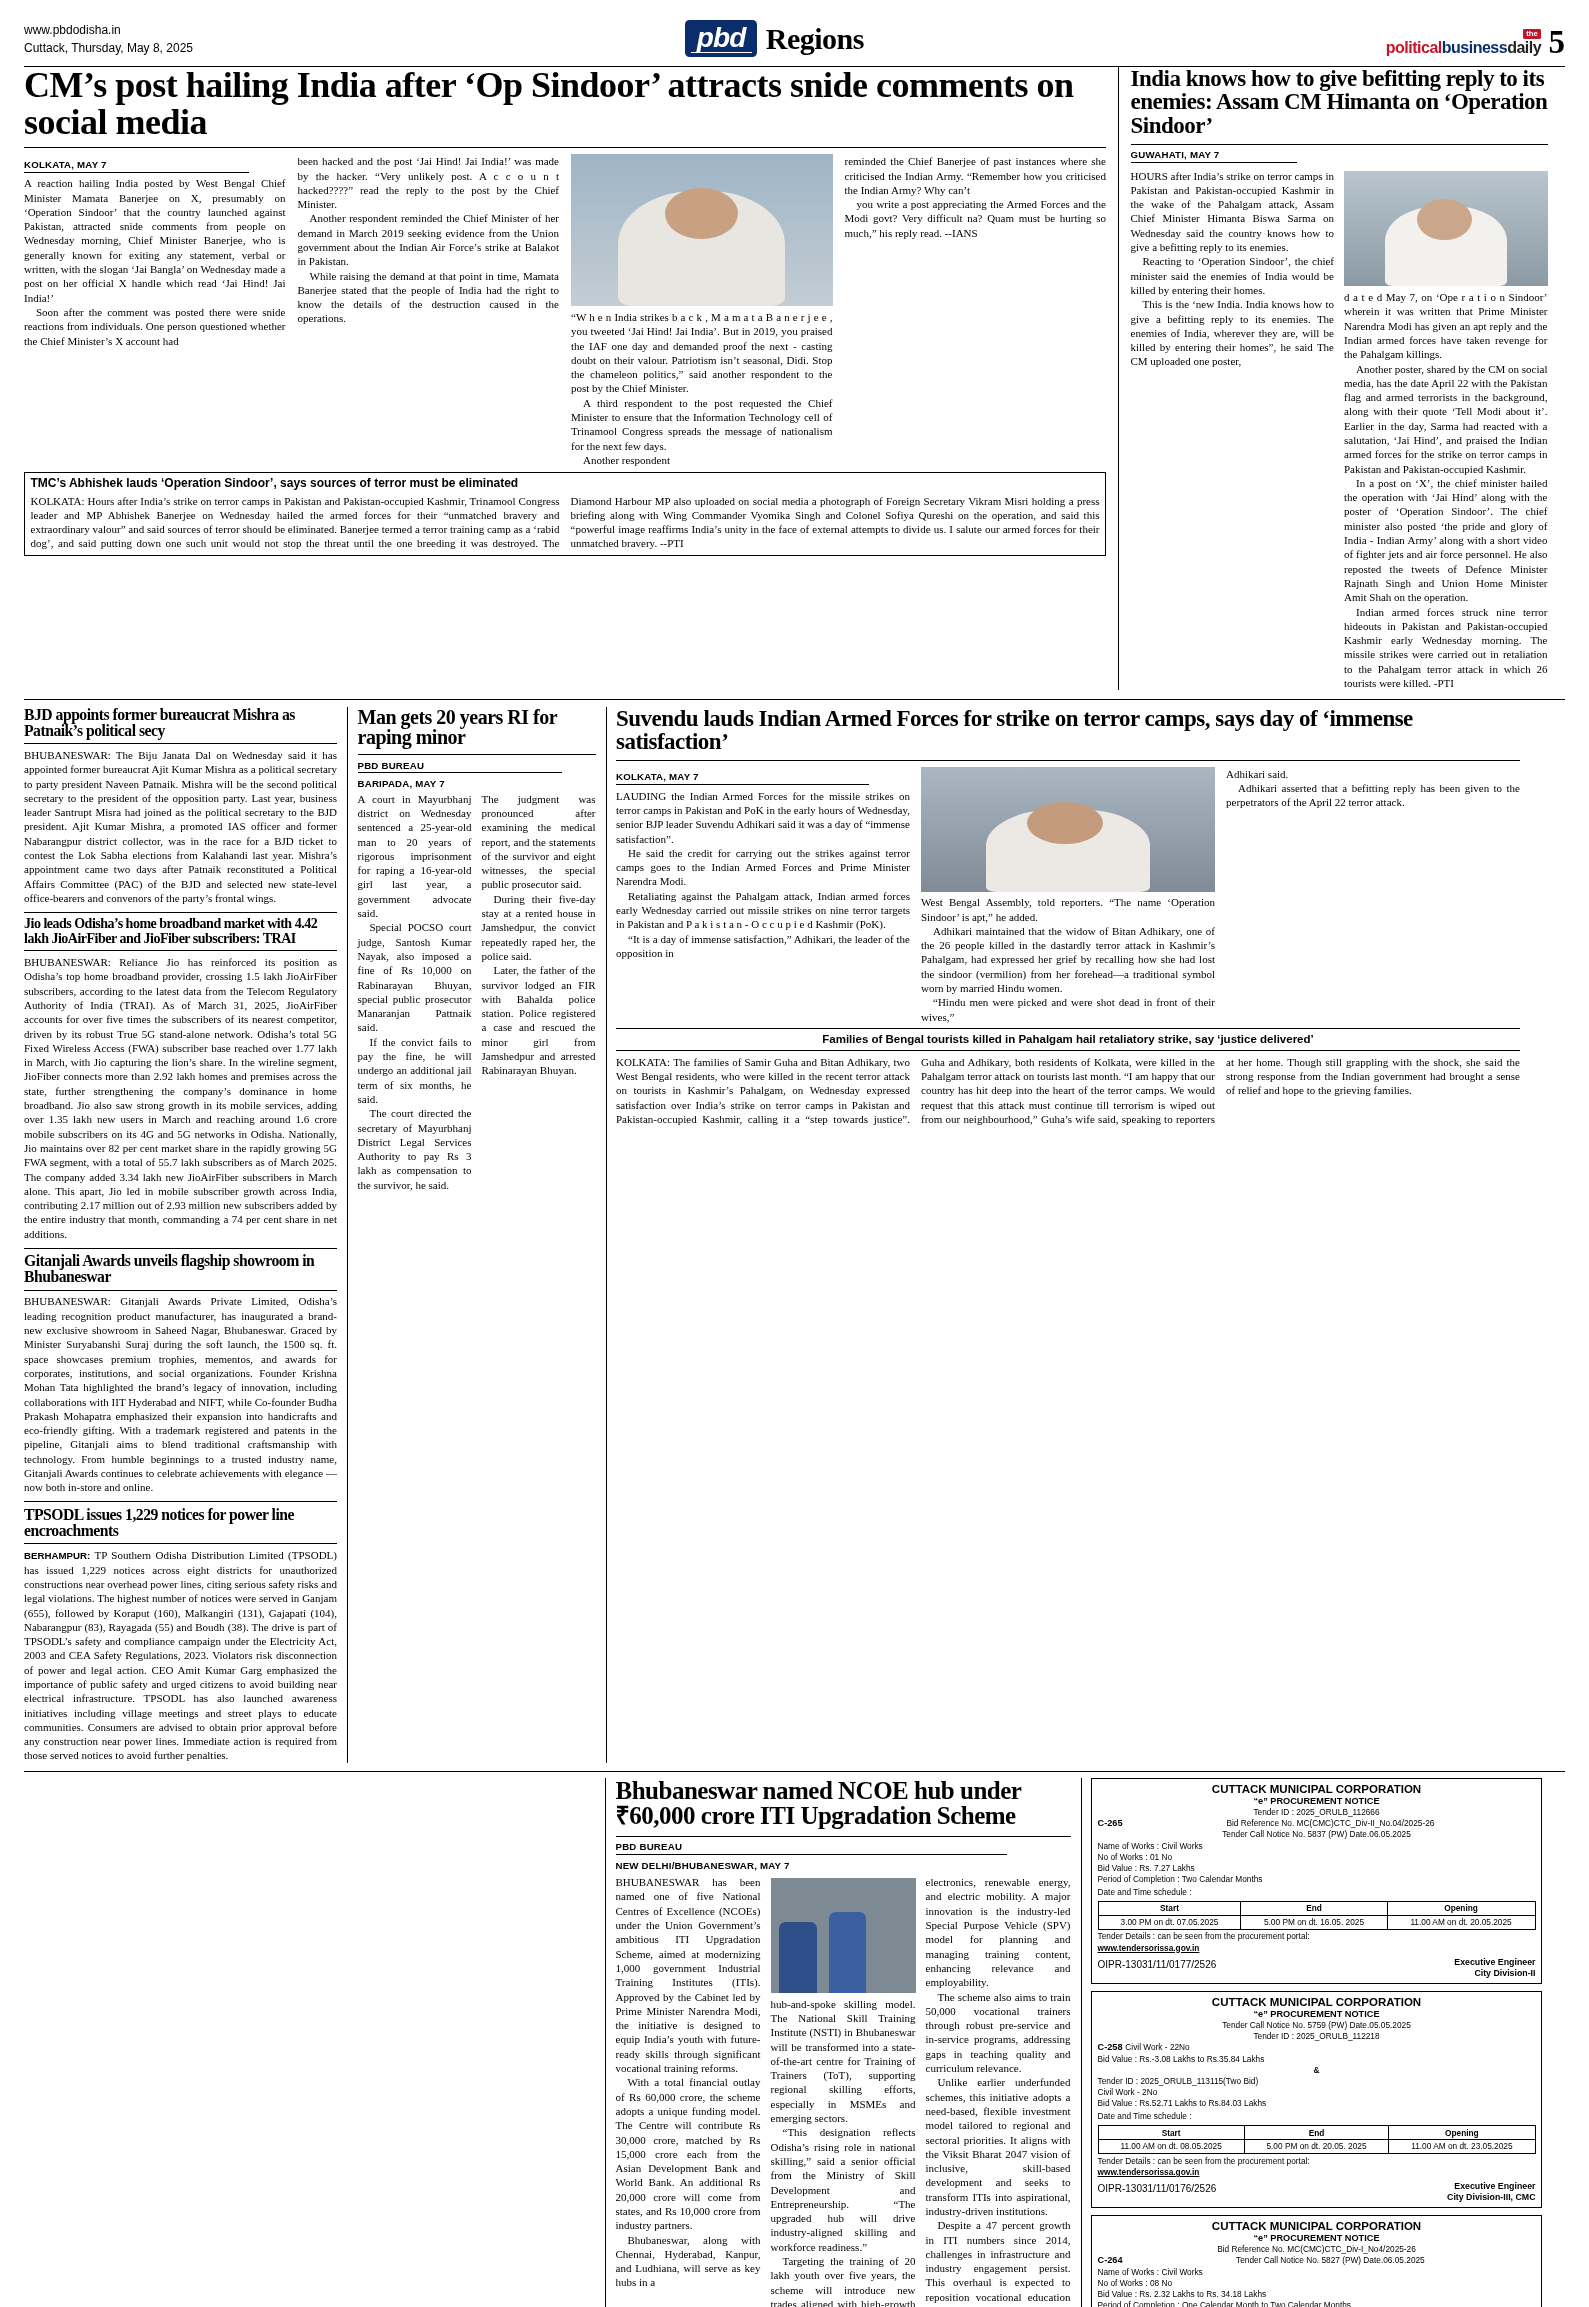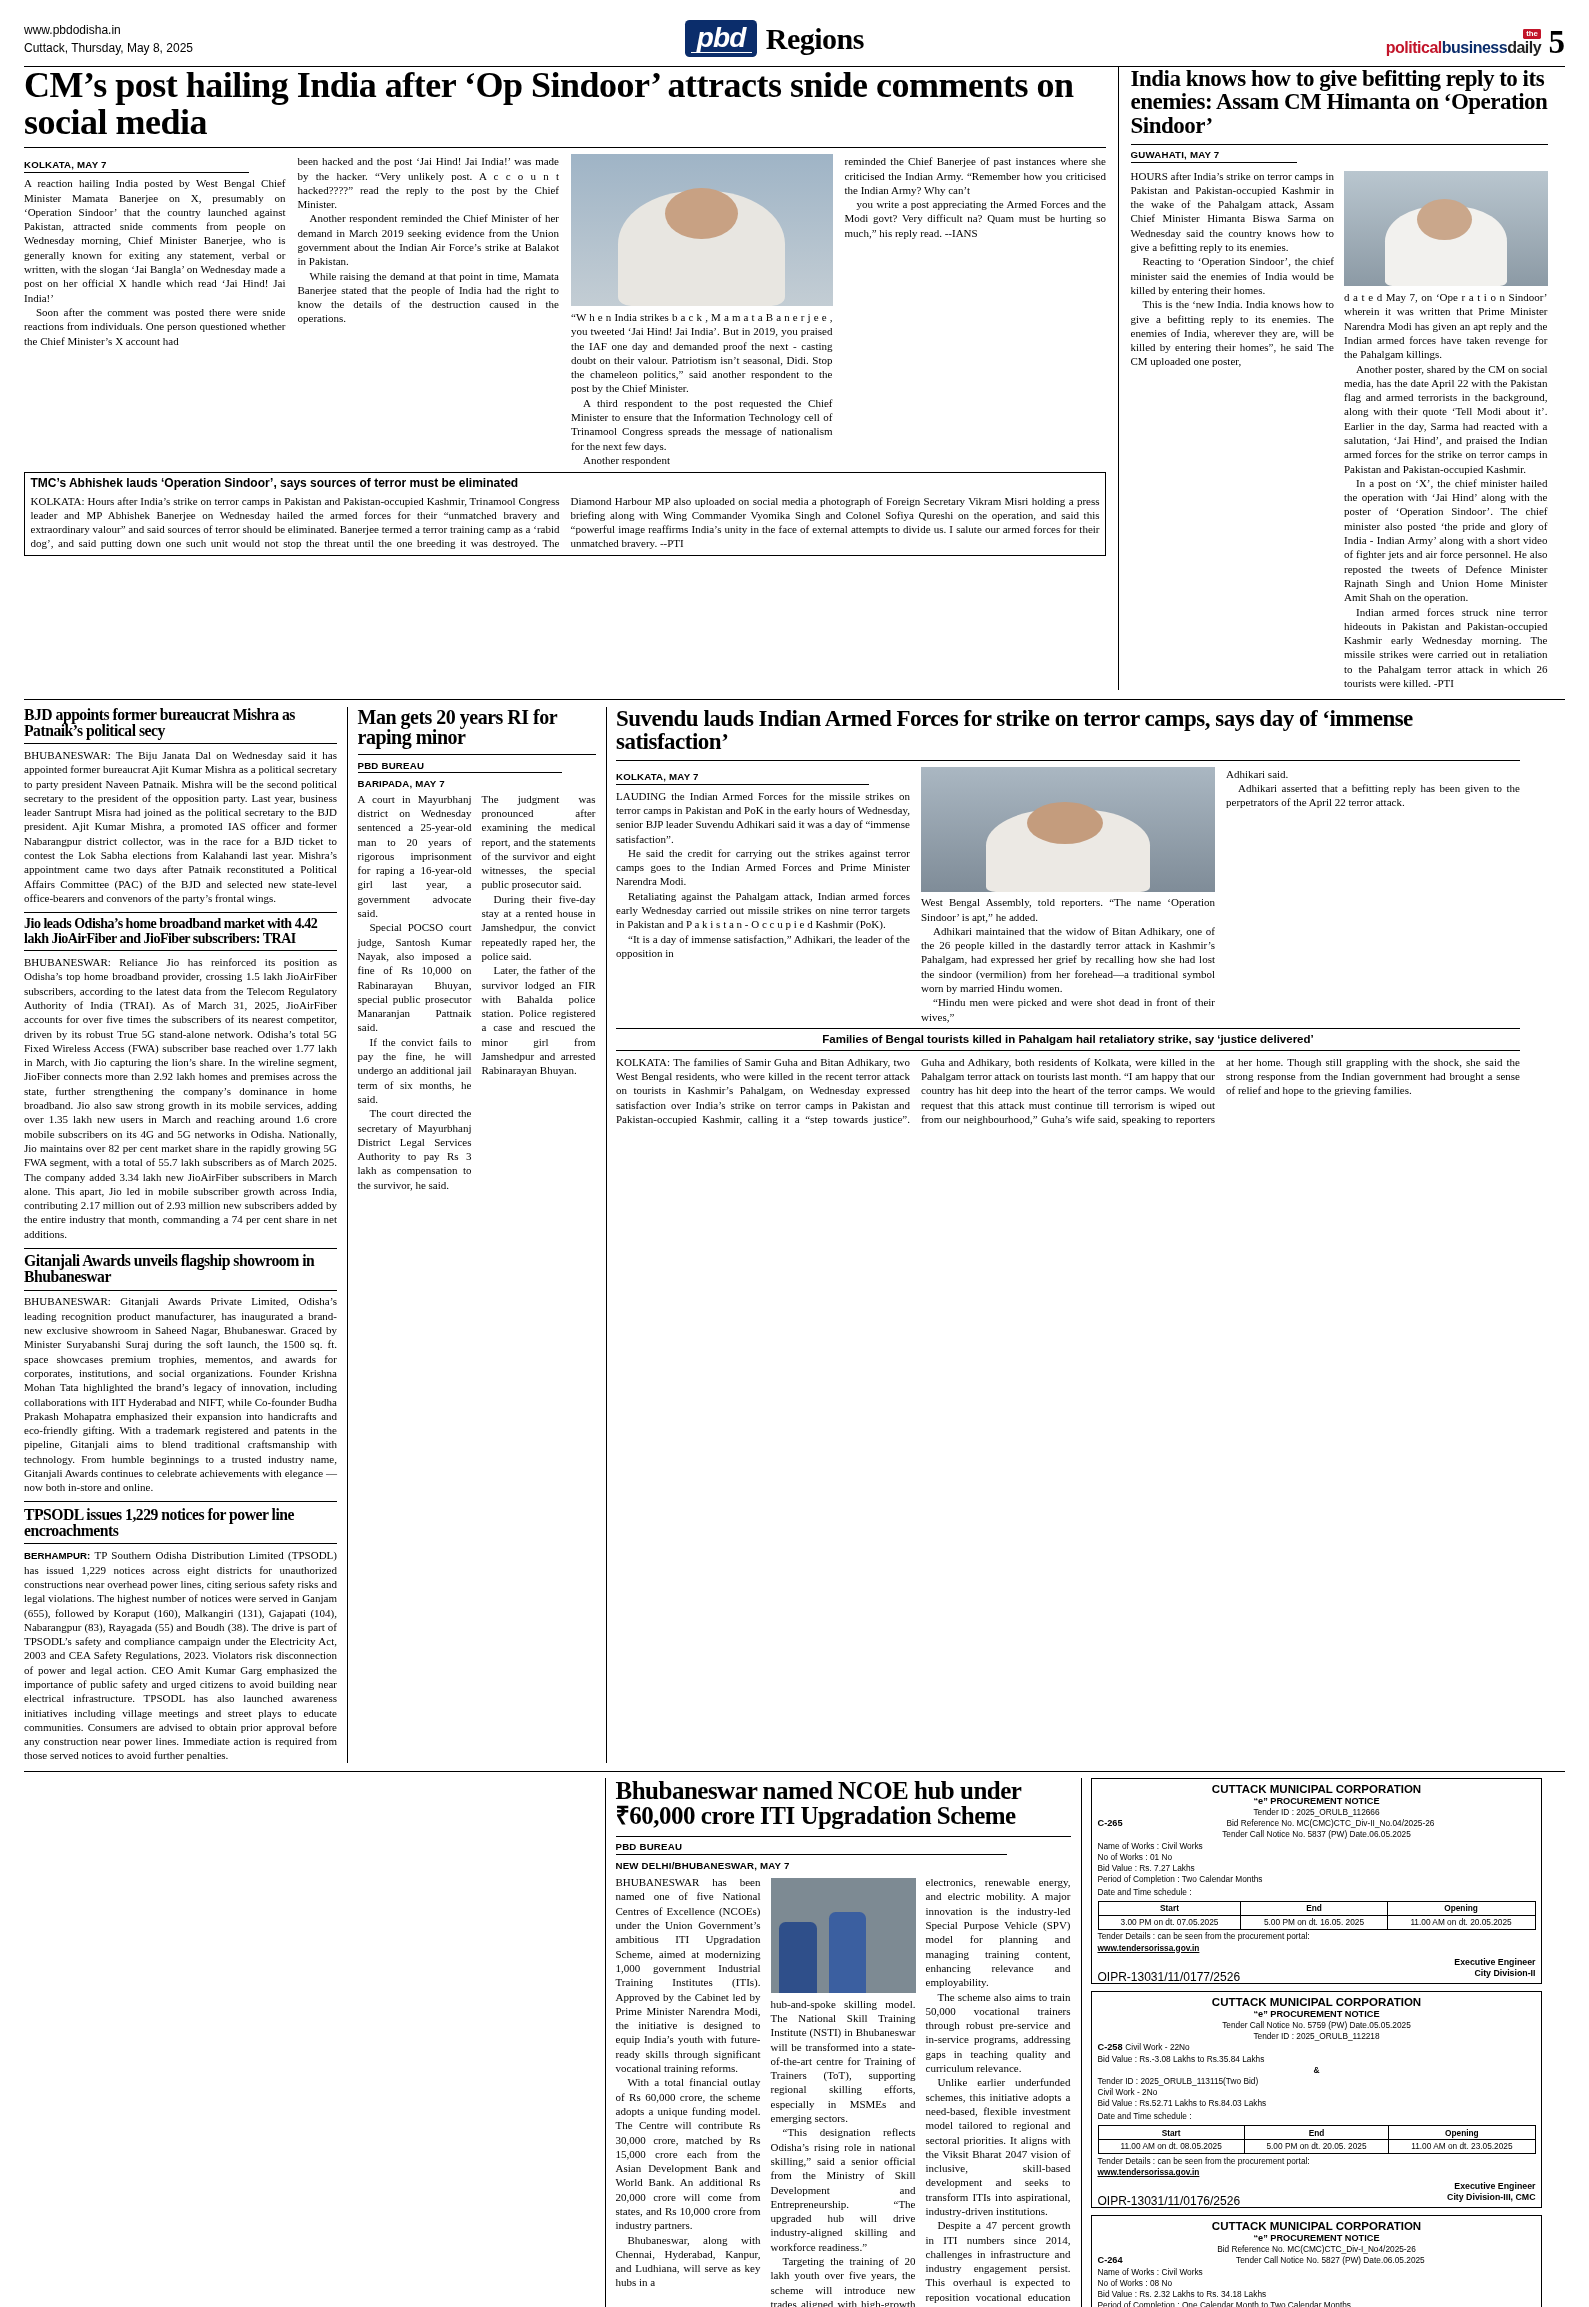--- a/index.html
+++ b/index.html
@@ -98,21 +98,21 @@
   .photo-iti::after{content:"";position:absolute;left:40%;bottom:0;width:26%;height:70%;background:#3b5fa0;border-radius:6.5px 6.5px 0 0;}
 
   
   .ad { border:0.9px solid #000; padding:4.6px 5.5px; margin-bottom:6.5px; font-family:"Liberation Sans", sans-serif; }
   .ad h4 { text-align:center; font-size:11.5px; margin:0 0 0.9px; font-weight:bold;}
   .ad .sub { text-align:center; font-size:9.2px; font-weight:bold; margin:0.9px 0;}
   .ad .line { font-size:8.3px; line-height:1.35; }
   .ad table { width:100%; border-collapse:collapse; font-size:8.3px; margin-top:2.8px;}
   .ad table th, .ad table td { border:0.5px solid #000; padding:1.4px 1.8px; text-align:center;margin-top:8px;}
   .ad .sig { text-align:right; font-weight:bold; font-size:8.8px; margin-top:2.8px; line-height:1.25;}
-  .ad .oipr { font-size:12px; margin-top:16px;}
+  .ad .oipr { font-size:10px; margin-top:5px;}
   .ad .cref { float:left; font-weight:bold; font-size:9.2px; margin-right:2.8px;}
   .center { text-align:center; }
 </style>
 </head>
 <body>
 
 <div class="page">
 
   <div class="masthead">
     <div class="mh-left">

